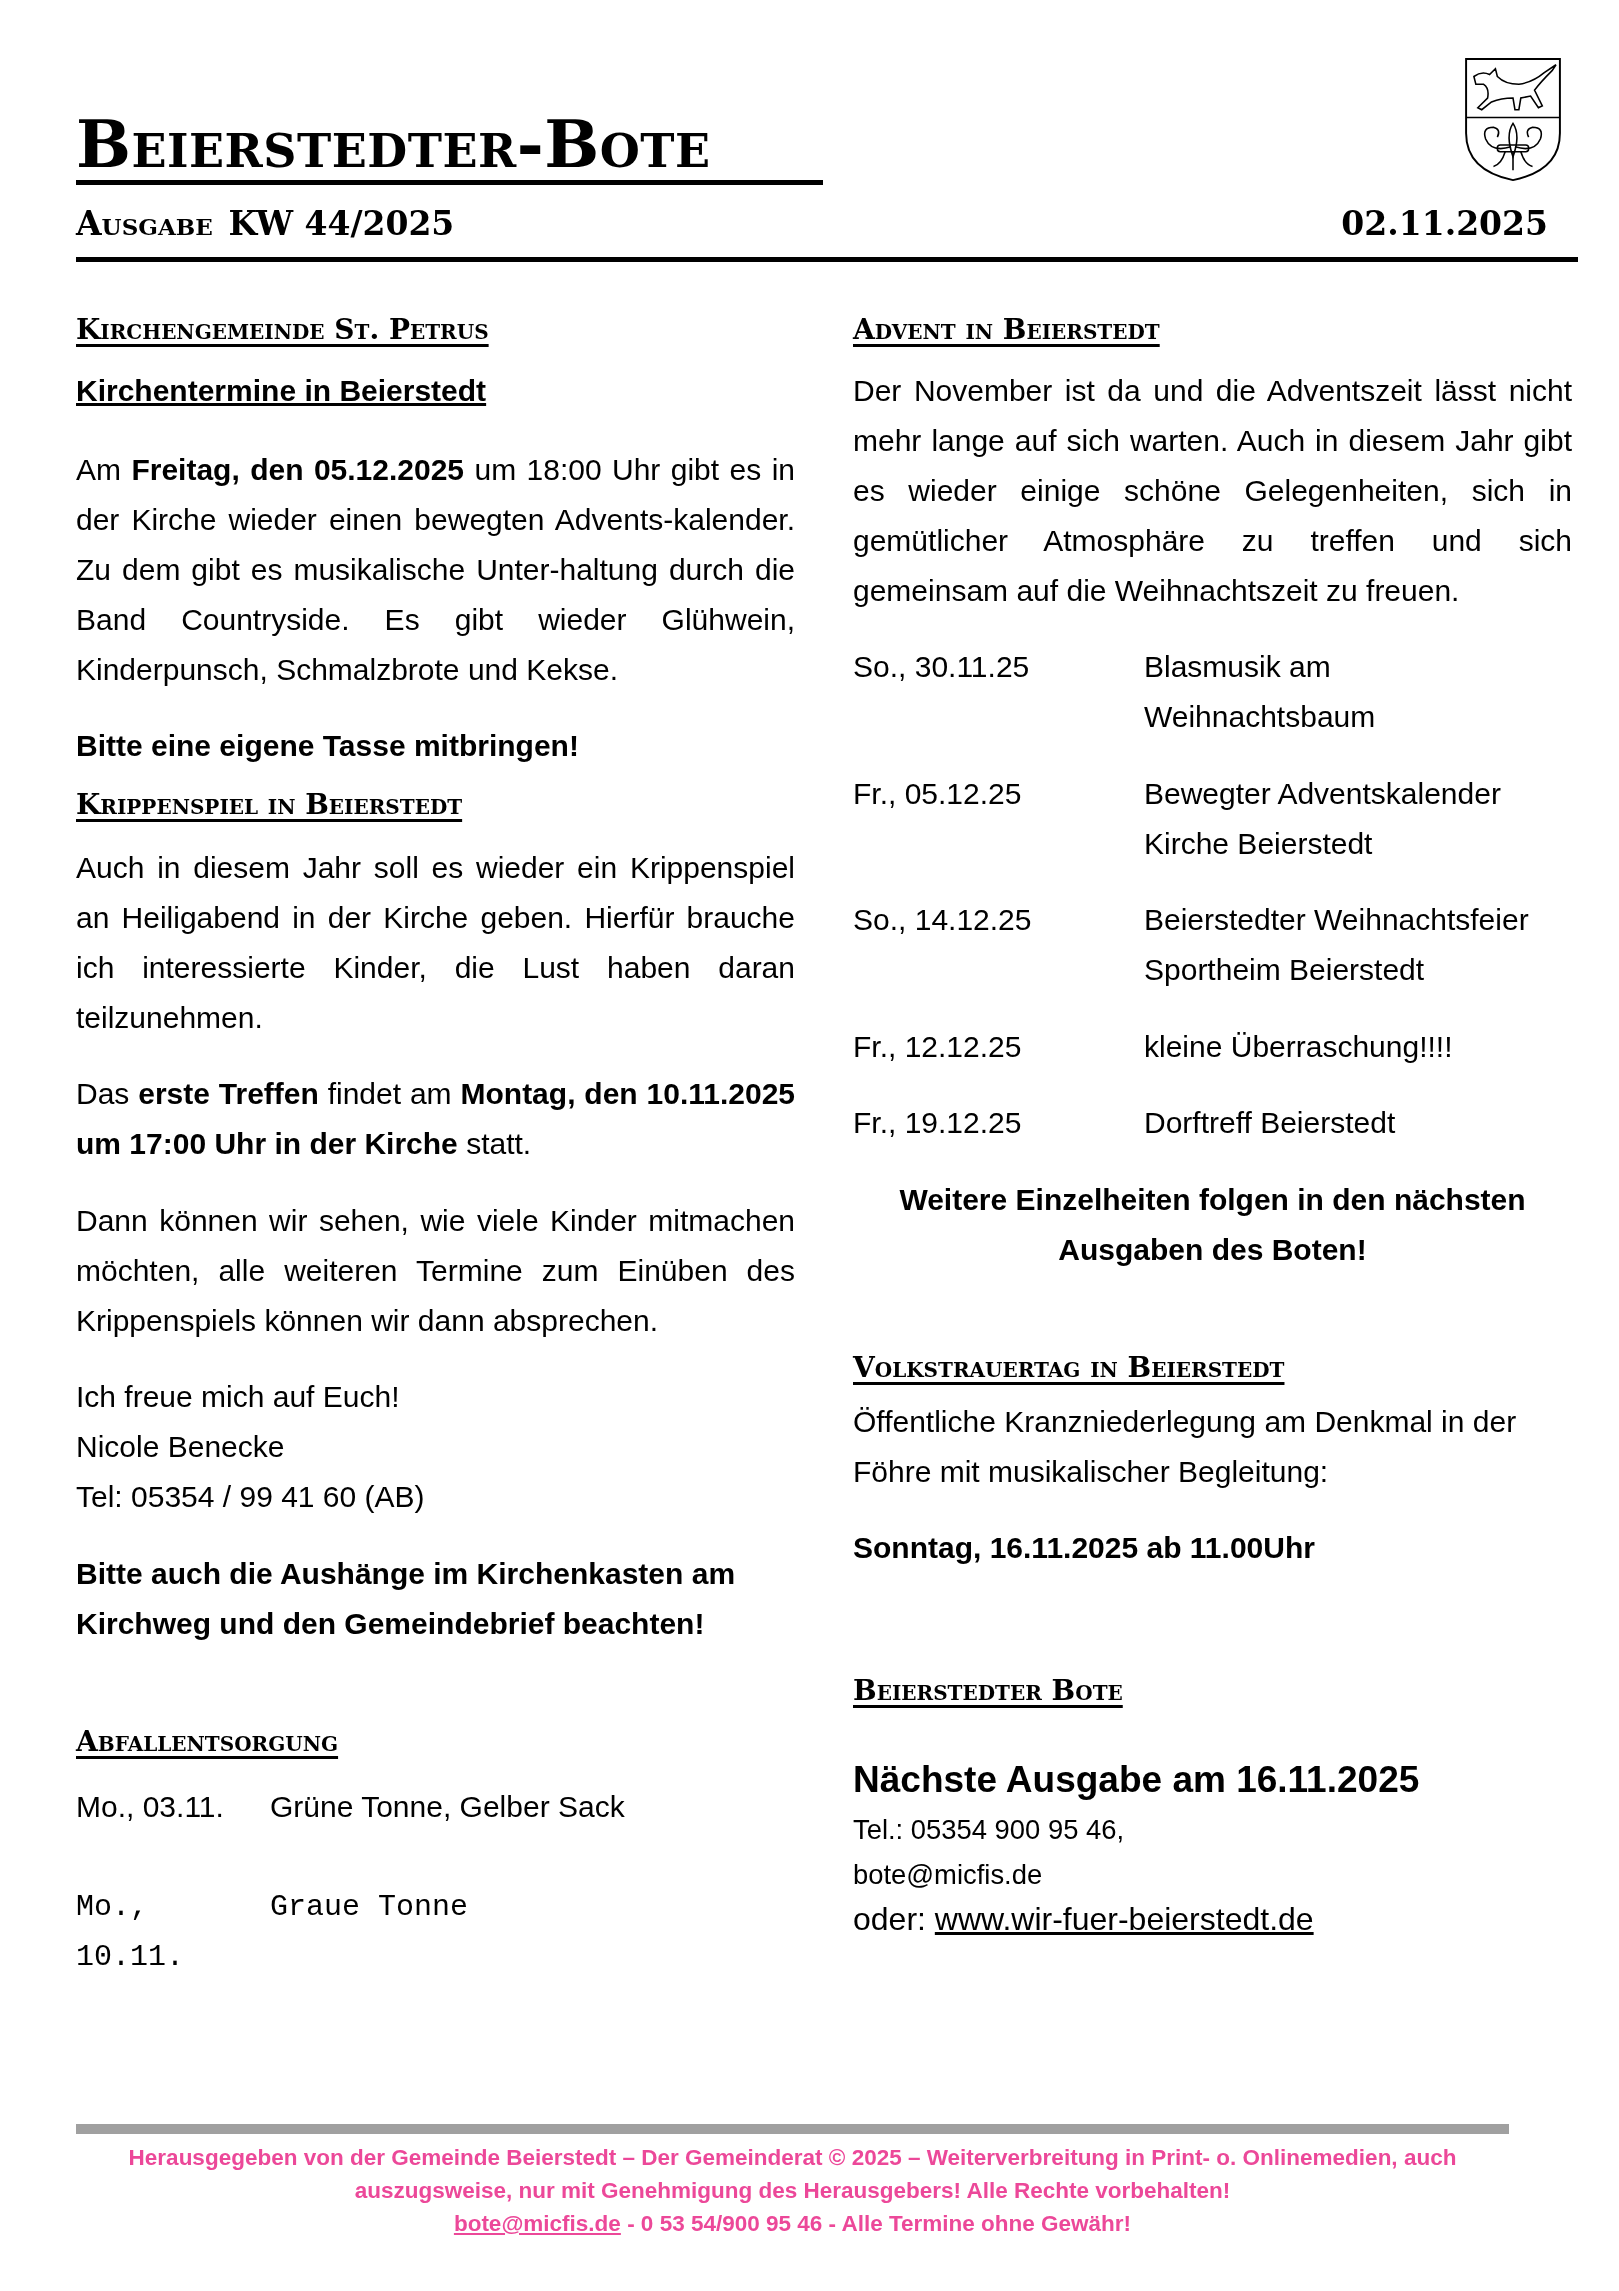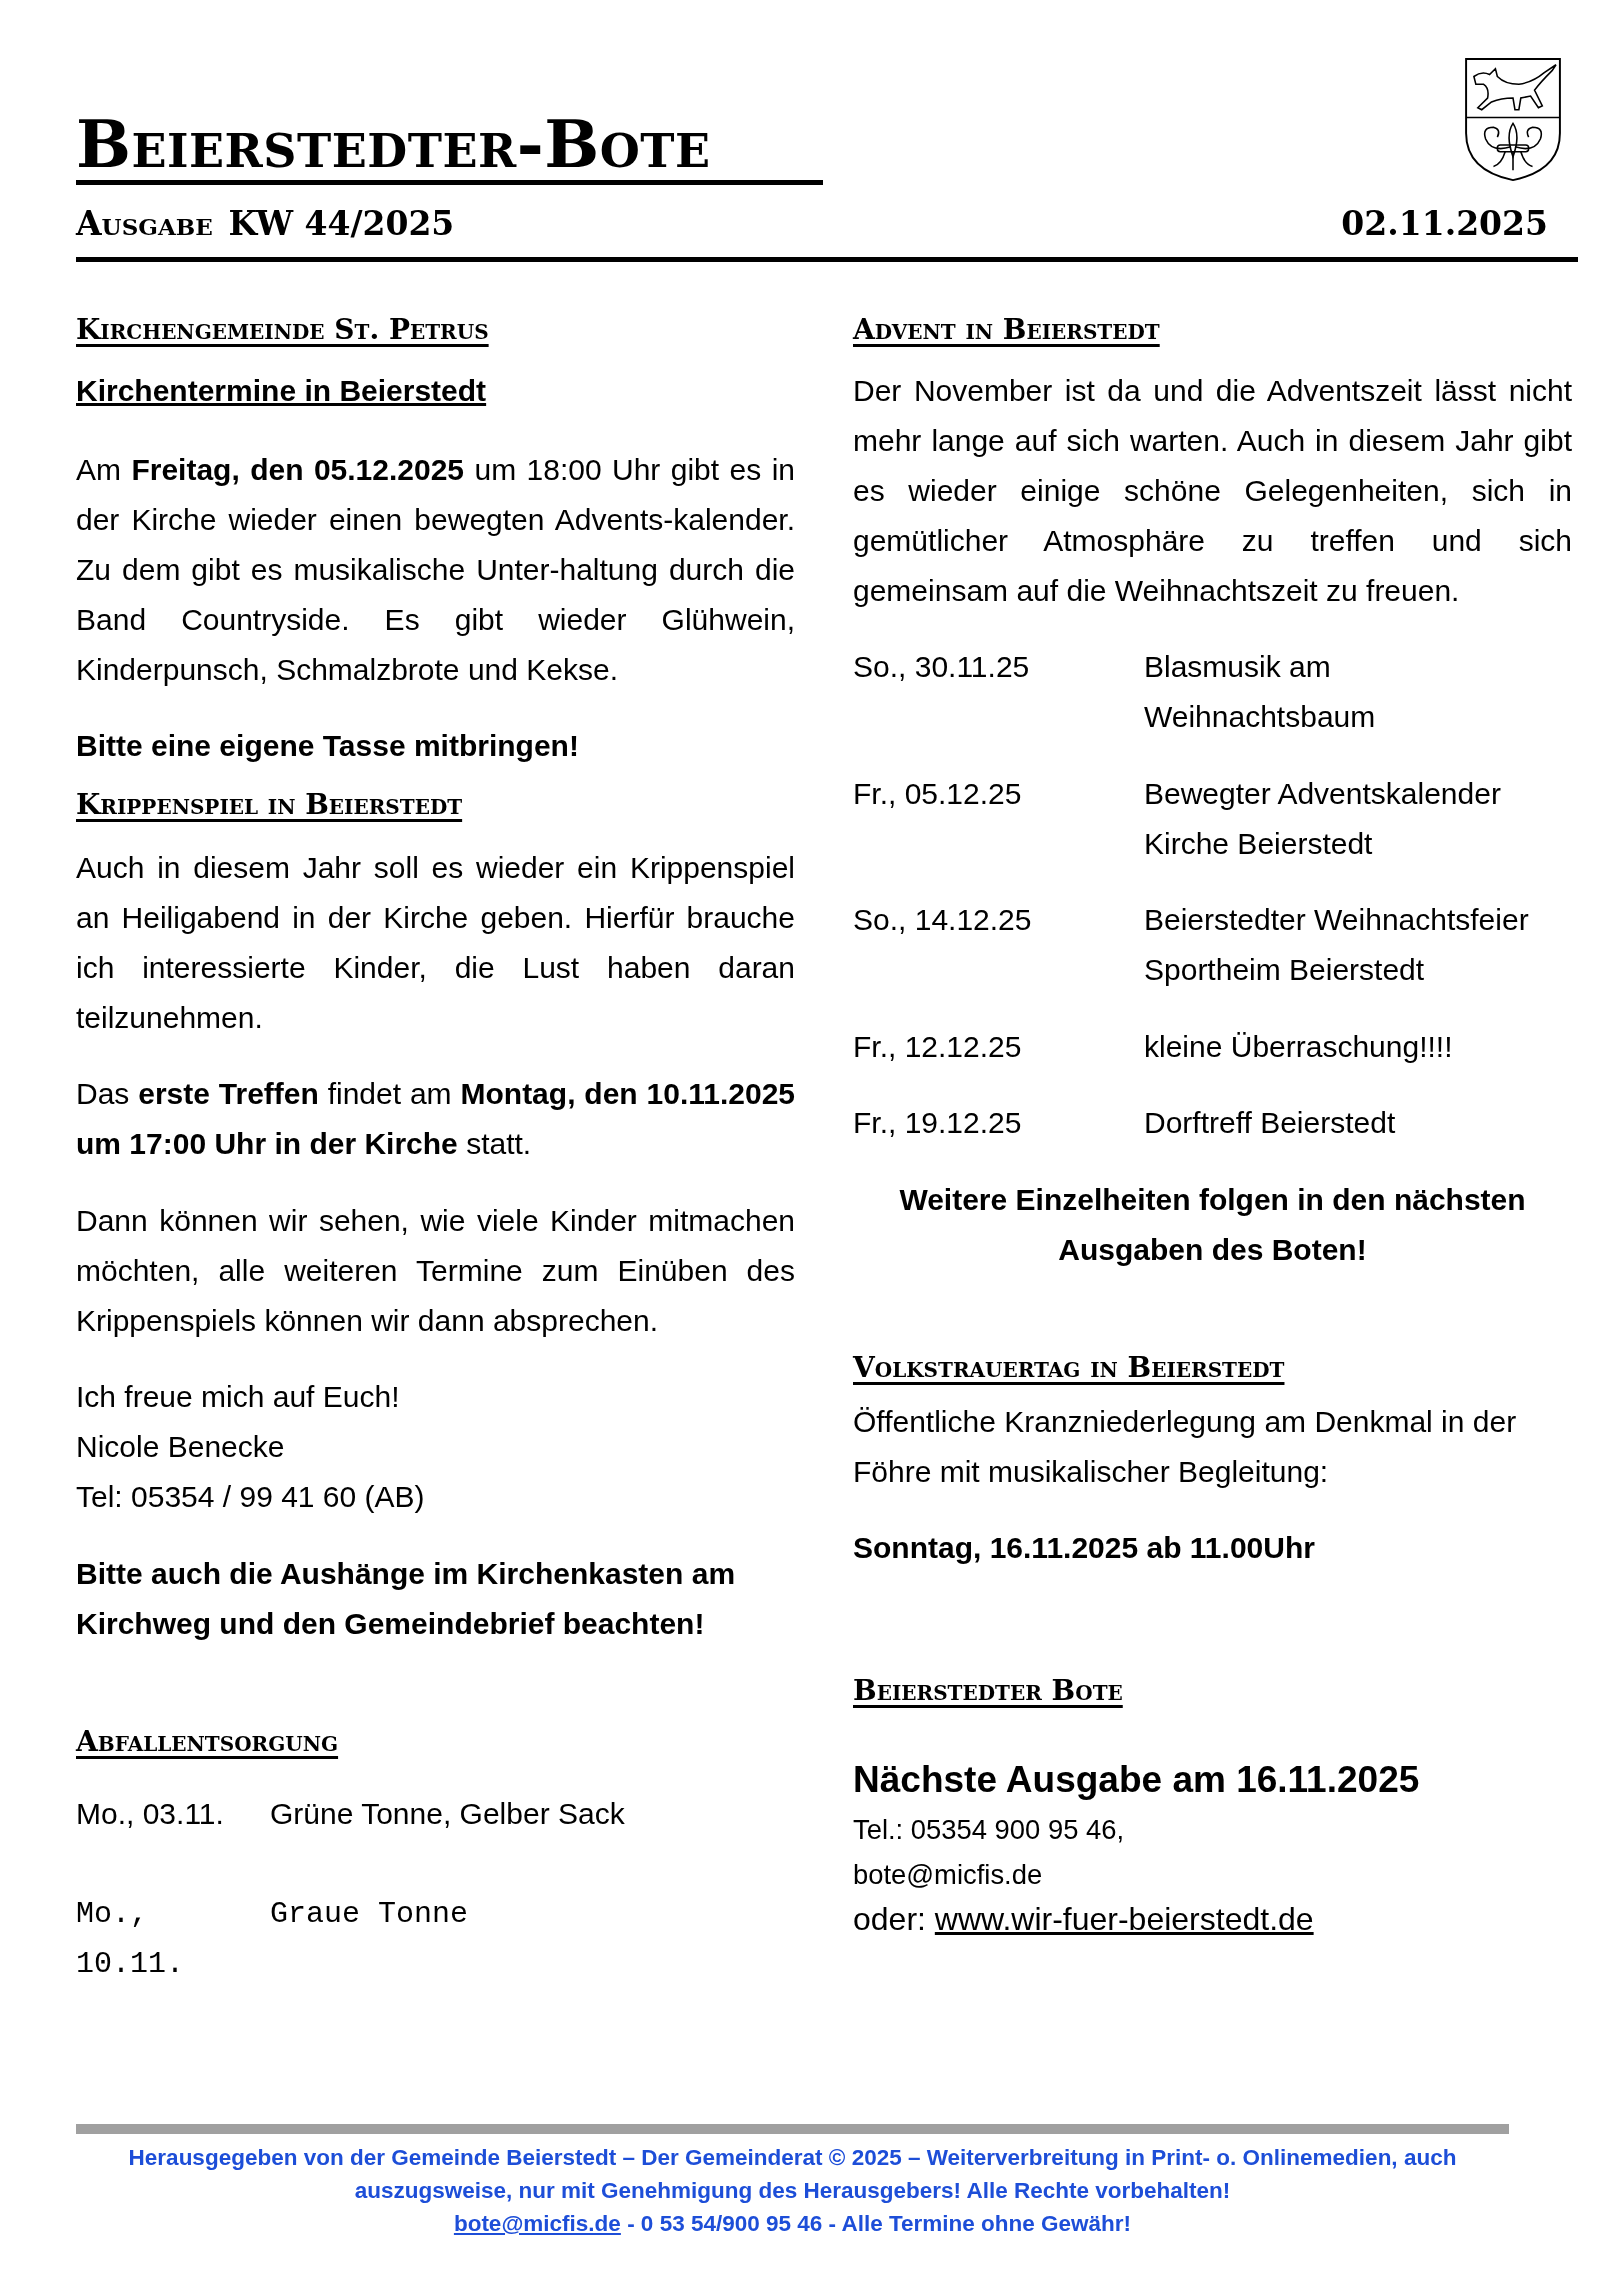--- a/index.html
+++ b/index.html
@@ -35,21 +35,21 @@
   .event { display: flex; }
   .event .d { width: 291px; flex-shrink: 0; }
   .waste { display: flex; }
   .waste .d { width: 194px; flex-shrink: 0; }
   .big { font-size: 37px; font-weight: bold; line-height: 55px; }
   .link { text-decoration: underline; }
 
   .footer-bar { position: absolute; left: 76px; top: 2124px; width: 1433px; height: 9.8px; background: #a0a0a0; }
   .footer {
     position: absolute; left: 76px; top: 2141px; width: 1433px; text-align: center;
-    font-size: 22.5px; line-height: 33px; font-weight: bold; color: #1d4ed8;
+    font-size: 22.5px; line-height: 33px; font-weight: bold; color: #ec4899;
   }
 </style>
 </head>
 <body>
 
 <div class="masthead-title serif-head">Beierstedter-Bote</div>
 <div class="masthead-rule"></div>
 <div class="issue serif-head">
   <span>Ausgabe</span><span class="kw">KW 44/2025</span>
 </div>
@@ -78,21 +78,21 @@
   <div class="sec-head serif-head" style="margin-top:13.7px;">Krippenspiel in Beierstedt</div>
   <p class="just" style="margin-top:14px;">Auch in diesem Jahr soll es wieder ein Krippenspiel an Heiligabend in der Kirche geben. Hierfür brauche ich interessierte Kinder, die Lust haben daran teilzunehmen.</p>
   <p class="just" style="margin-top:26.5px;"><span>Das </span><span class="b">erste Treffen</span><span> findet am </span><span class="b">Montag, den 10.11.2025 um 17:00 Uhr in der Kirche</span><span> statt.</span></p>
   <p class="just" style="margin-top:26.5px;">Dann können wir sehen, wie viele Kinder mitmachen möchten, alle weiteren Termine zum Einüben des Krippenspiels können wir dann absprechen.</p>
   <p style="margin-top:26.5px;">Ich freue mich auf Euch!</p>
   <p>Nicole Benecke</p>
   <p>Tel: 05354 / 99 41 60 (AB)</p>
   <p class="b" style="margin-top:26.5px;">Bitte auch die Aushänge im Kirchenkasten am Kirchweg und den Gemeindebrief beachten!</p>
 
   <div class="sec-head serif-head" style="margin-top:73px;">Abfallentsorgung</div>
-  <div class="waste" style="margin-top:23px;">
+  <div class="waste" style="margin-top:16px;">
     <span class="d">Mo., 03.11.</span>
     <span>Grüne Tonne, Gelber Sack</span>
   </div>
   <div class="waste" style="margin-top:50px;font-family:Liberation Mono, monospace;">
     <span class="d">Mo., 10.11.</span>
     <span>Graue Tonne</span>
   </div>
 </div>
 
 <div class="col col-right">

